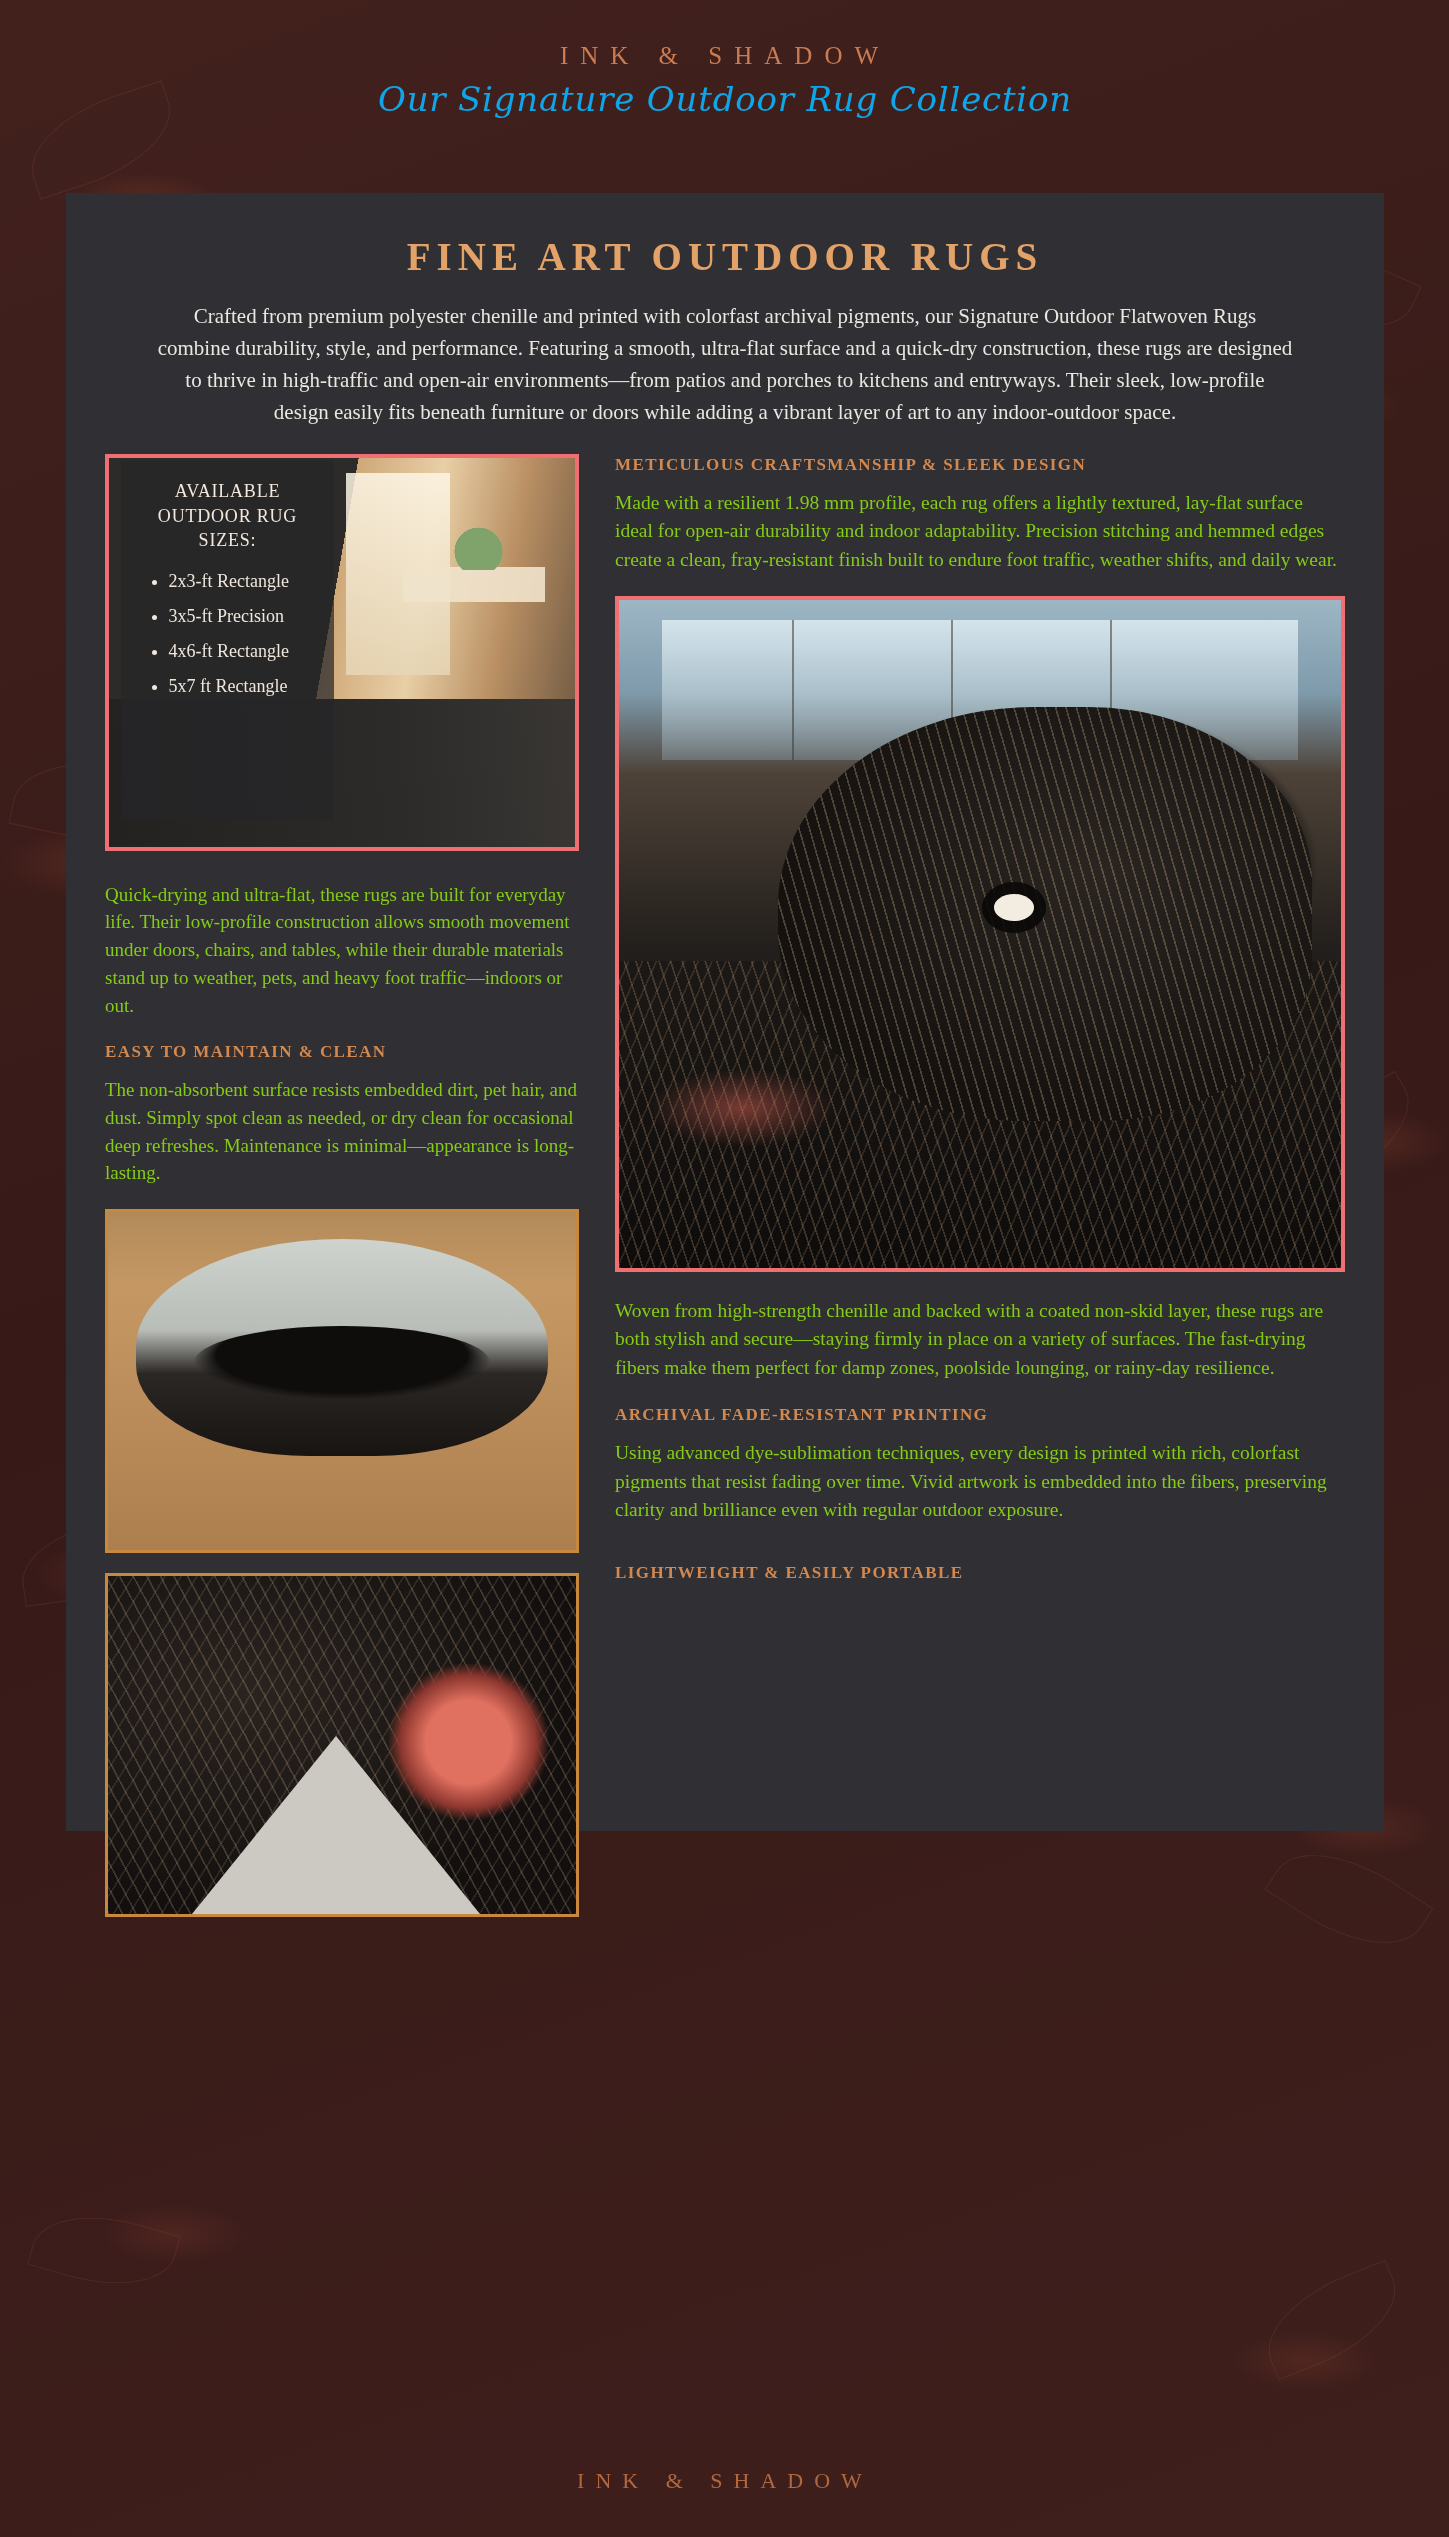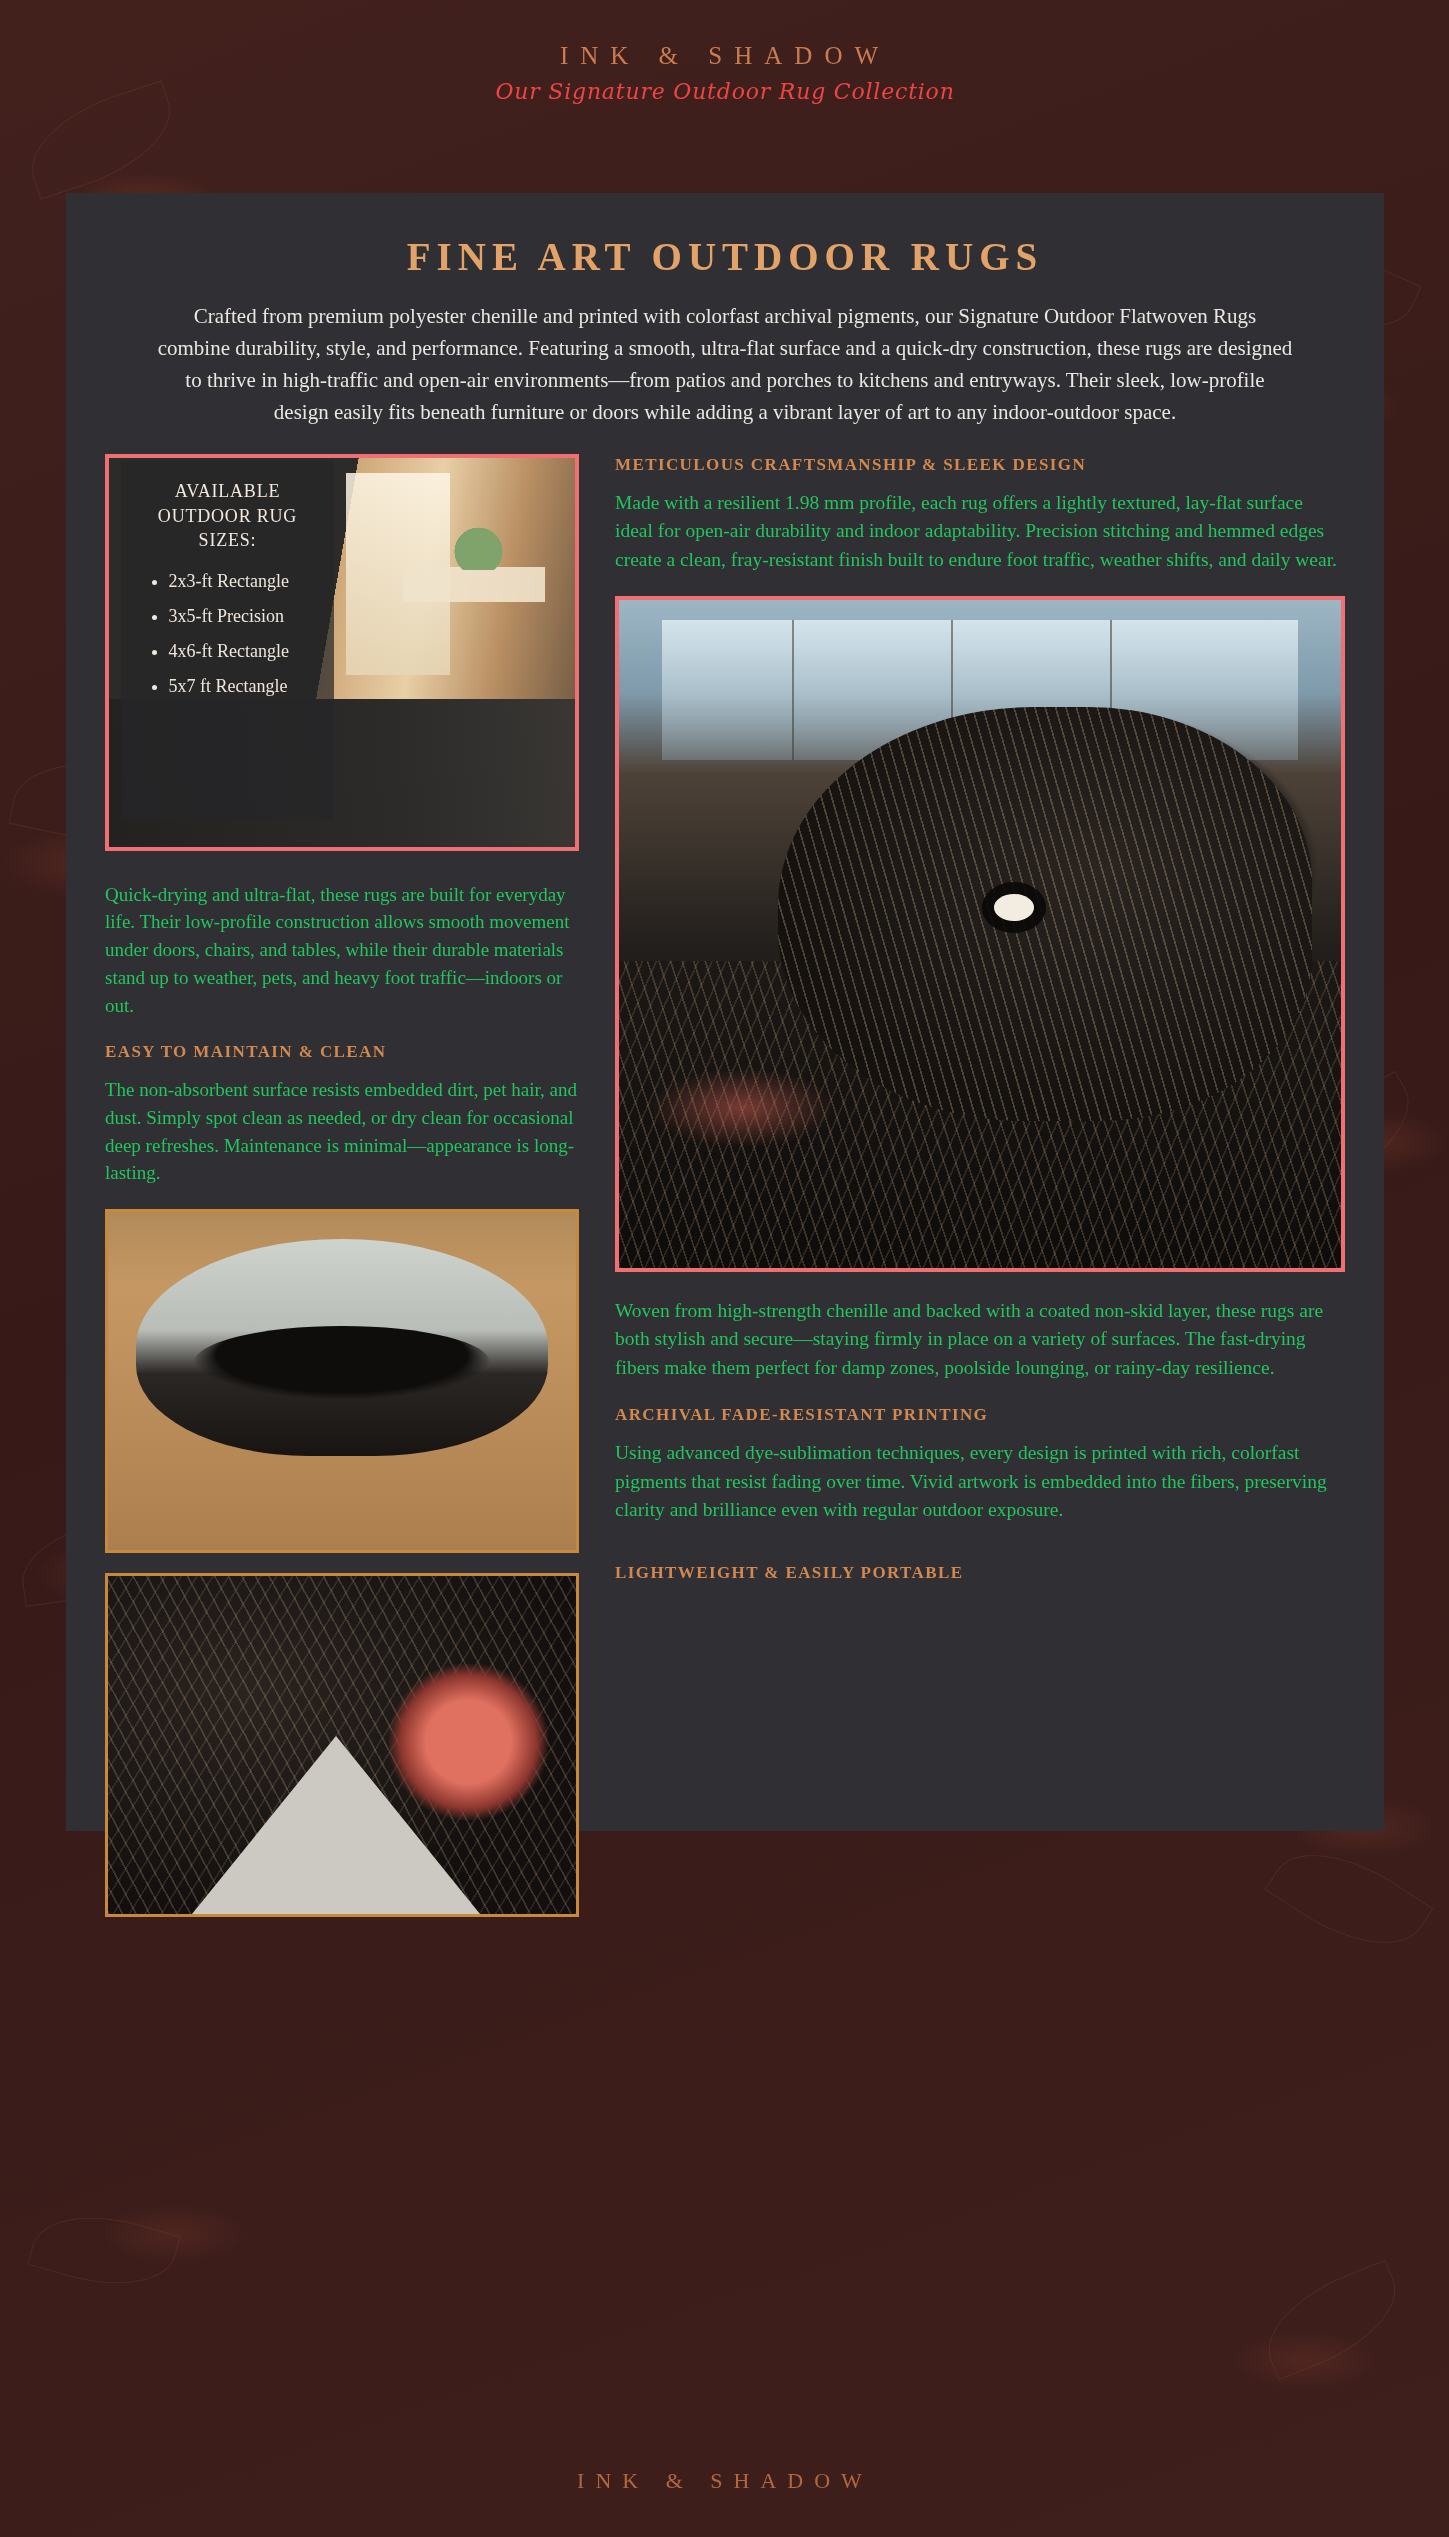--- a/index.html
+++ b/index.html
@@ -48,22 +48,22 @@
     font-family: "Liberation Serif", serif;
     font-size: 25px;
     letter-spacing: 12px;
     color: #c97b52;
     text-transform: uppercase;
     margin-bottom: 8.5px;
   }
   .brand-script {
     font-family: "DejaVu Serif", serif;
     font-style: italic;
-    font-size: 22px;
-    color: #ef4444;
+    font-size: 34px;
+    color: #0ea5e9;
     letter-spacing: 0.8px;
   }
 
   
   .panel {
     position: absolute;
     left: 66px;
     top: 193px;
     width: 1318px;
     height: 1638px;
@@ -101,21 +101,21 @@
   .section-head {
     color: #d2884f;
     font-size: 17px;
     letter-spacing: 1.4px;
     text-transform: uppercase;
     font-family: "Liberation Serif", serif;
     margin: 0 0 12px 0;
     line-height: 1.35;
   }
   .body-text {
-    color: #22c55e;
+    color: #84cc16;
     font-size: 19px;
     line-height: 1.46;
     margin: 0 0 22px 0;
   }
   .body-text.wide { font-size: 19.5px; }
 
   
   .img-frame { position: relative; overflow: hidden; }
   .frame-coral { border: 4.2px solid #ef6f72; }
   .frame-gold  { border: 3.4px solid #c8893f; }

